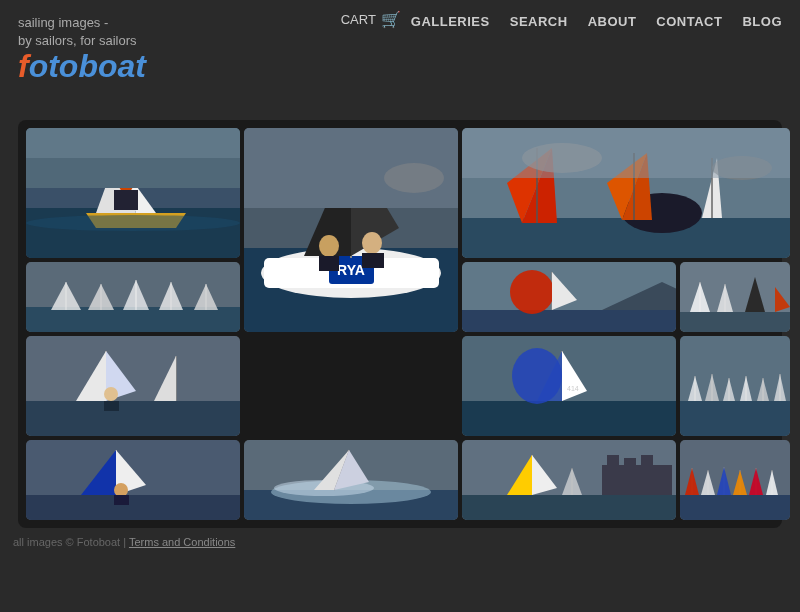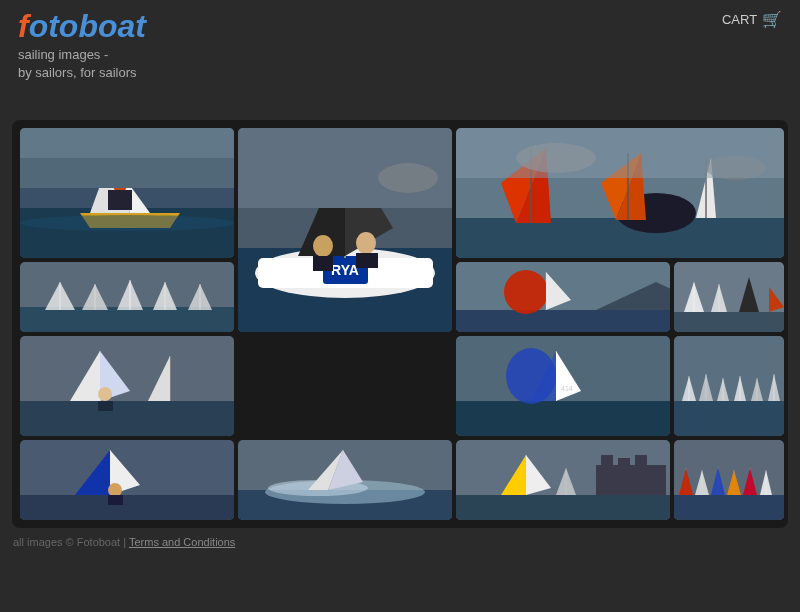--- a/index.html
+++ b/index.html
@@ -76,21 +76,21 @@
       color: #ccc;
       font-size: 13px;
       font-weight: bold;
       letter-spacing: 0.5px;
       cursor: pointer;
       text-transform: uppercase;
     }
 
     
     #main {
-      margin: 0 12px;
+      margin: 0 18px;
       background: #1a1a1a;
       border-radius: 8px;
       padding: 8px;
     }
 
     
     #gallery-grid {
       display: grid;
       grid-template-columns: 214px 214px 214px 110px;
       grid-template-rows: 130px 70px 100px 80px;
@@ -188,34 +188,41 @@
     #footer a {
       color: #888;
       text-decoration: underline;
     }
   </style>
 </head>
 <body>
 
 <div id="header">
   <div id="logo-area">
-    <div id="logo-text">
-      <span class="f-letter">f</span><span>otoboat</span>
-    </div>
     <div id="tagline">
       <span>sailing images -</span><br>
       <span>by sailors, for sailors</span>
+    </div>
+    <div id="logo-text">
+      <span class="f-letter">f</span><span>otoboat</span>
     </div>
   </div>
 
   <div id="top-right">
     <div id="cart-area">
       <span>CART</span>
       <span id="cart-icon">🛒</span>
     </div>
+    <nav id="nav">
+      <span class="nav-item">GALLERIES</span>
+      <span class="nav-item">SEARCH</span>
+      <span class="nav-item">ABOUT</span>
+      <span class="nav-item">CONTACT</span>
+      <span class="nav-item">BLOG</span>
+    </nav>
   </div>
 </div>
 
 <div id="main">
   <div id="gallery-grid">
 
     <div class="photo-cell big-1">
       <svg class="scene" viewBox="0 0 214 130" preserveAspectRatio="xMidYMid slice">
         <rect width="214" height="130" fill="#3a5068"></rect>
         <rect y="80" width="214" height="50" fill="#1a3a50"></rect>

